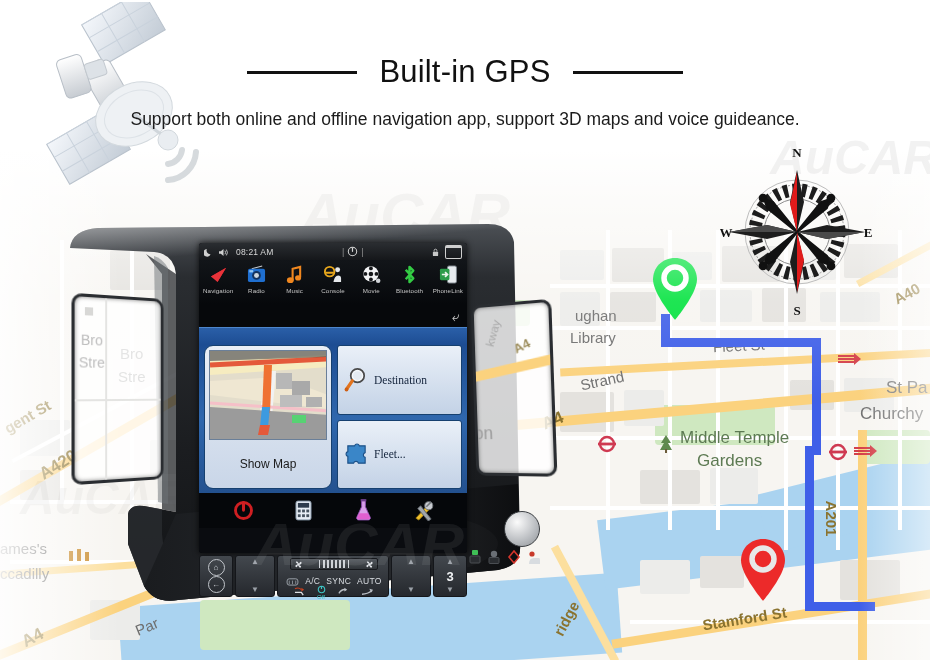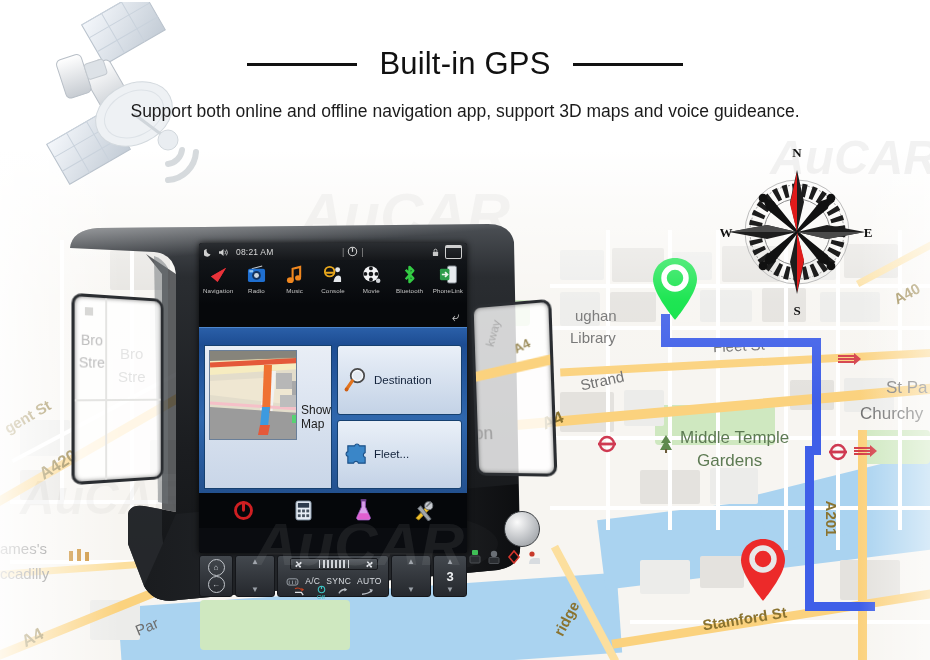--- a/index.html
+++ b/index.html
@@ -35,21 +35,21 @@
 
   
   .route{position:absolute;background:#3f5fe8;z-index:28;}
   .pin{position:absolute;z-index:30;}
   .pin svg{display:block;}
 
   .tube{position:absolute;z-index:27;width:20px;height:20px;}
   .rail{position:absolute;z-index:27;}
 
   
-  .header{position:absolute;left:0;top:0;width:930px;height:160px;z-index:60;}
+  .header{position:absolute;left:0;top:8px;width:930px;height:160px;z-index:60;}
   .title-wrap{position:absolute;left:0;top:46px;width:930px;text-align:center;}
   .title-row{display:inline-flex;align-items:center;gap:22px;}
   .rule{width:110px;height:3px;background:#111;}
   .page-title{font-size:31px;color:#111;letter-spacing:.2px;
     font-family:"Liberation Sans", sans-serif;}
   .subtitle{position:absolute;left:0;width:930px;text-align:center;color:#1b1b1b;
     font-size:17.5px;}
   .sub1{top:101px;}
   .sub2{top:130px;}
 
@@ -89,27 +89,27 @@
   .backarrow{position:absolute;right:8px;top:66px;color:#c9c9c9;font-size:13px;
     transform:scaleX(-1);}
 
   
   .navmenu{position:absolute;left:0;top:84px;width:268px;height:165px;
     background:linear-gradient(to bottom,#2a5fa8 0%,#1d4d93 10%,#2f67ad 55%,#23518f 100%);
     border-top:1px solid #4d86cc;}
   .nav-title{height:16px;color:#eaf1fb;font-size:9.5px;text-align:center;
     line-height:16px;text-shadow:0 1px 1px rgba(0,0,0,.5);}
   .nav-grid{position:absolute;left:5px;top:17px;width:258px;height:144px;display:flex;gap:5px;}
-  .nav-left{width:126px;display:flex;
+  .nav-left{width:126px;display:flex;flex-direction:column;
     background:linear-gradient(to bottom,#e9eef6,#c9d6e8);
-    border:1.3px solid #16406f;border-radius:0;overflow:hidden;}
+    border:1.3px solid #16406f;border-radius:9px;overflow:hidden;}
   .nav-map{margin:4px 4px 0 4px;height:88px;border:1px solid #6a7f99;overflow:hidden;position:relative;background:#ded8c9;}
   .showmap{flex:1;display:flex;align-items:center;justify-content:center;
     color:#1b1b1b;font-size:12px;}
-  .nav-right{flex:1;display:flex;flex-direction:column;gap:5px;}
+  .nav-right{flex:1;display:flex;flex-direction:column;gap:5px;font-family:Liberation Serif, serif;}
   .nbtn{flex:1;display:flex;align-items:center;gap:5px;padding-left:5px;
     background:linear-gradient(to bottom,#eaf0f8,#c3d2e6);
     border:1.3px solid #16406f;border-radius:3px;box-sizing:border-box;}
   .nbtn-ic{width:26px;height:26px;display:flex;align-items:center;justify-content:center;flex:0 0 26px;}
   .nbtn-lb{color:#13233b;font-size:11.5px;}
 
   
   .bluerow{position:absolute;left:0;top:249px;width:268px;height:36px;
     background:linear-gradient(to bottom,#2f6ab2,#1b4party 0%,#17407a 100%);
     background:linear-gradient(to bottom,#3570b8 0%,#225architecture 0%,#1c4float 0%,#1d4a8c 55%,#143a70 100%);

